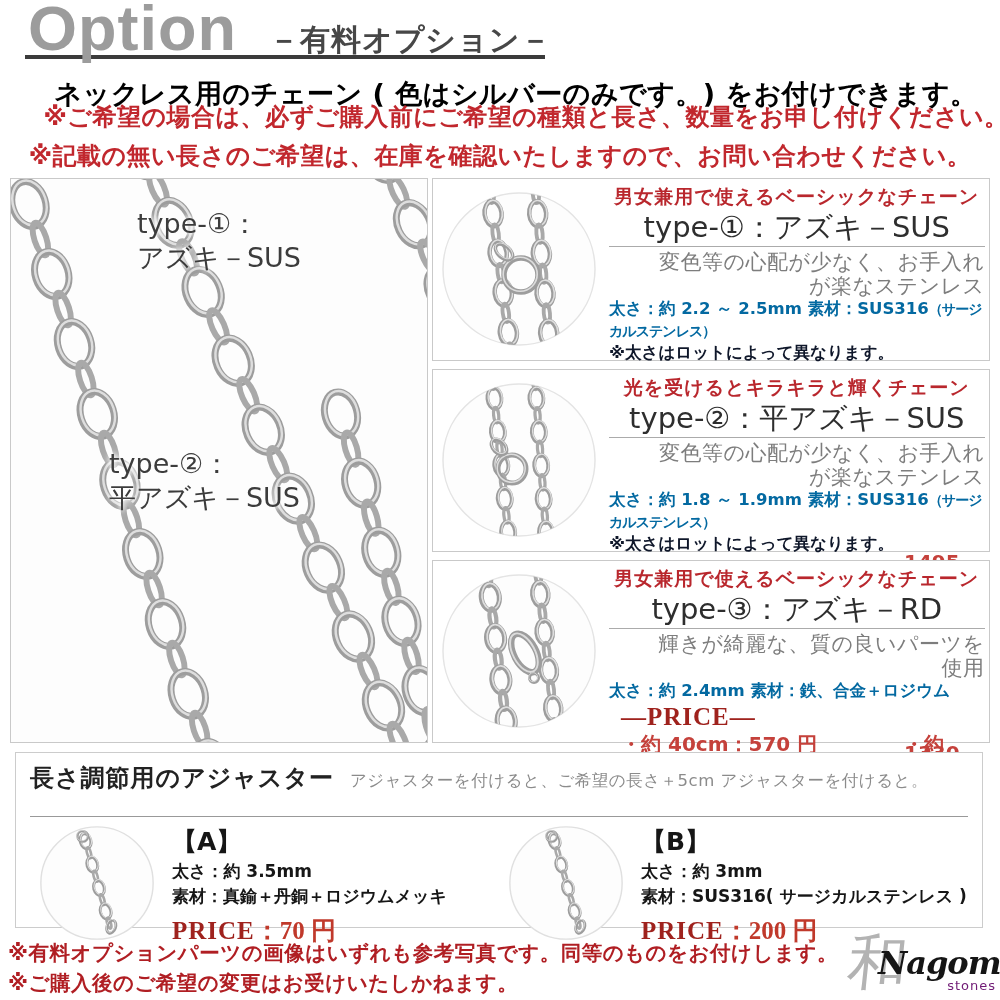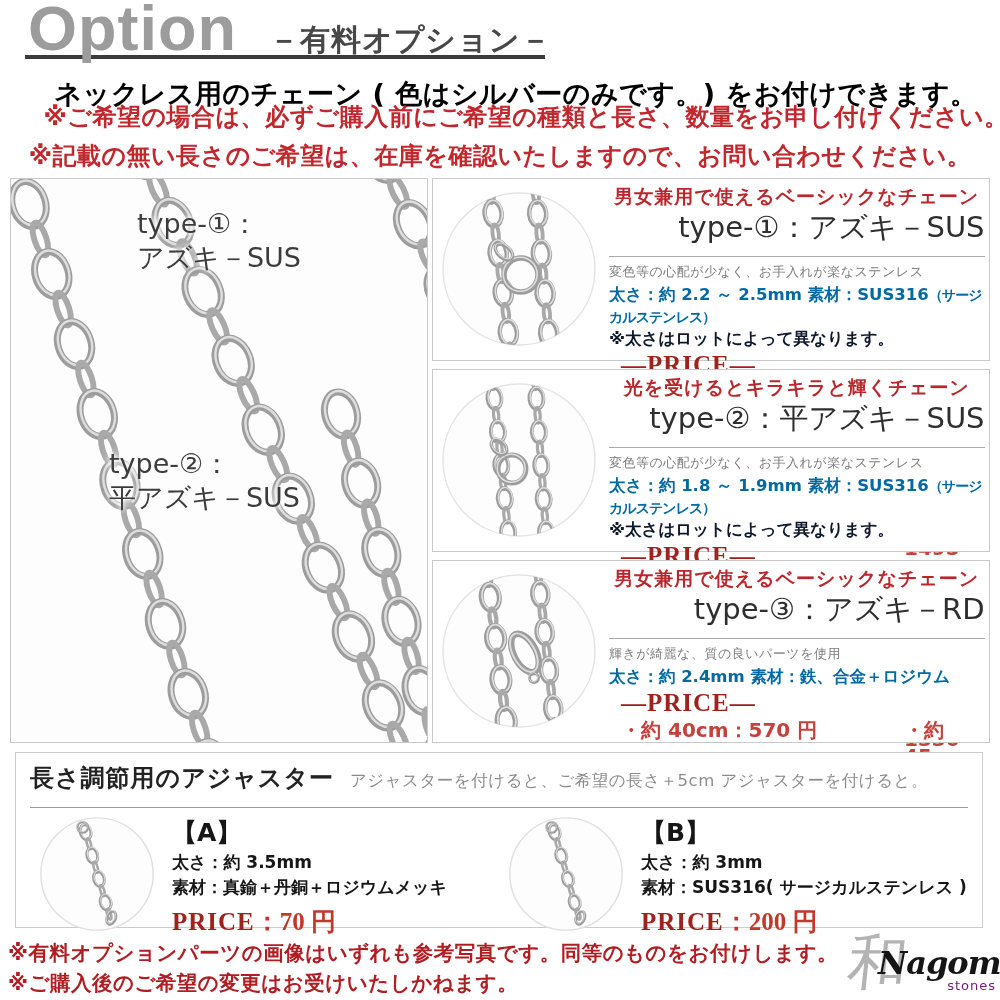--- a/index.html
+++ b/index.html
@@ -32,37 +32,37 @@
   .plabel3 { left:46px;  top:478px; }
 
   
   .col { position:absolute; left:432px; top:178px; width:558px;
          display:flex; flex-direction:column; gap:8px; }
   .cbox { height:183px; border:1px solid #c9c9c9; background:#fff; display:flex; }
   .cphoto { flex:0 0 174px; position:relative; }
   .cinfo  { flex:1; display:flex; flex-direction:column; padding:5px 12px 9px 2px; }
   .tagline { color:#b9272d; font-weight:bold; font-size:19px; line-height:25px;
              text-align:center; letter-spacing:1px; }
-  .ctitle  { font-size:29px; color:#2e2e2e; line-height:36px; text-align:right;
-             border-bottom:1px solid #ababab; padding-bottom:11px; }
-  .cdesc { color:#7d7d7d; font-size:13px; line-height:24px; text-align:left;
-           margin-top:3px; letter-spacing:0.5px; }
+  .ctitle  { font-size:29px; color:#2e2e2e; line-height:36px; text-align:center;
+             border-bottom:1px solid #ababab; padding-bottom:1px; }
+  .cdesc { color:#7d7d7d; font-size:21px; line-height:24px; text-align:right;
+           margin-top:3px; letter-spacing:0.5px;margin-left:46px; }
   .cspec { color:#0369a1; font-size:16.5px; font-weight:bold; line-height:22px; text-align:left; }
   .cspec .paren { font-size:14px; letter-spacing:-1px; }
   .cnote { color:#0f172a; font-size:16.5px; font-weight:bold; line-height:22px; text-align:left; }
   .pgroup { margin-top:auto; padding-left:12px; }
   .phead  { font-family:"Liberation Serif", serif; font-weight:bold; color:#9f221d;
             font-size:25px; line-height:29px; letter-spacing:1px; }
   .pgrid  { display:grid; grid-template-columns:283px 1fr; color:#c5413b;
             font-weight:bold; font-size:20px; line-height:26px; }
 
   
   .adj { position:absolute; left:15px; top:752px; width:968px; height:176px;
          border:1px solid #ccc; background:#fff; padding:9px 14px; }
-  .adj-hdr { display:flex; align-items:baseline; border-bottom:1px solid #999; padding-bottom:13px; }
+  .adj-hdr { display:flex; align-items:baseline; border-bottom:1px solid #999; padding-bottom:22px; }
   .adj-title { font-size:24px; font-weight:bold; color:#222; letter-spacing:1px; }
   .adj-sub { font-size:16.5px; color:#8b8b8b; margin-left:16px; letter-spacing:0.5px; }
   .adj-row { display:flex; margin-top:7px; }
   .adj-item { width:50%; display:flex; }
   .adj-photo { flex:0 0 118px; width:118px; height:118px; margin-left:8px; }
   .adj-info { margin-left:16px; padding-top:1px; }
   .adj-label { font-size:25px; font-weight:bold; color:#161616; line-height:34px; }
   .adj-spec  { font-size:17px; font-weight:bold; color:#161616; line-height:25px; }
   .adj-price { margin-top:5px; font-size:25px; font-weight:bold; font-family:"Liberation Serif", serif; }
   .adj-price .pl { color:#9f221d; letter-spacing:1px; }

